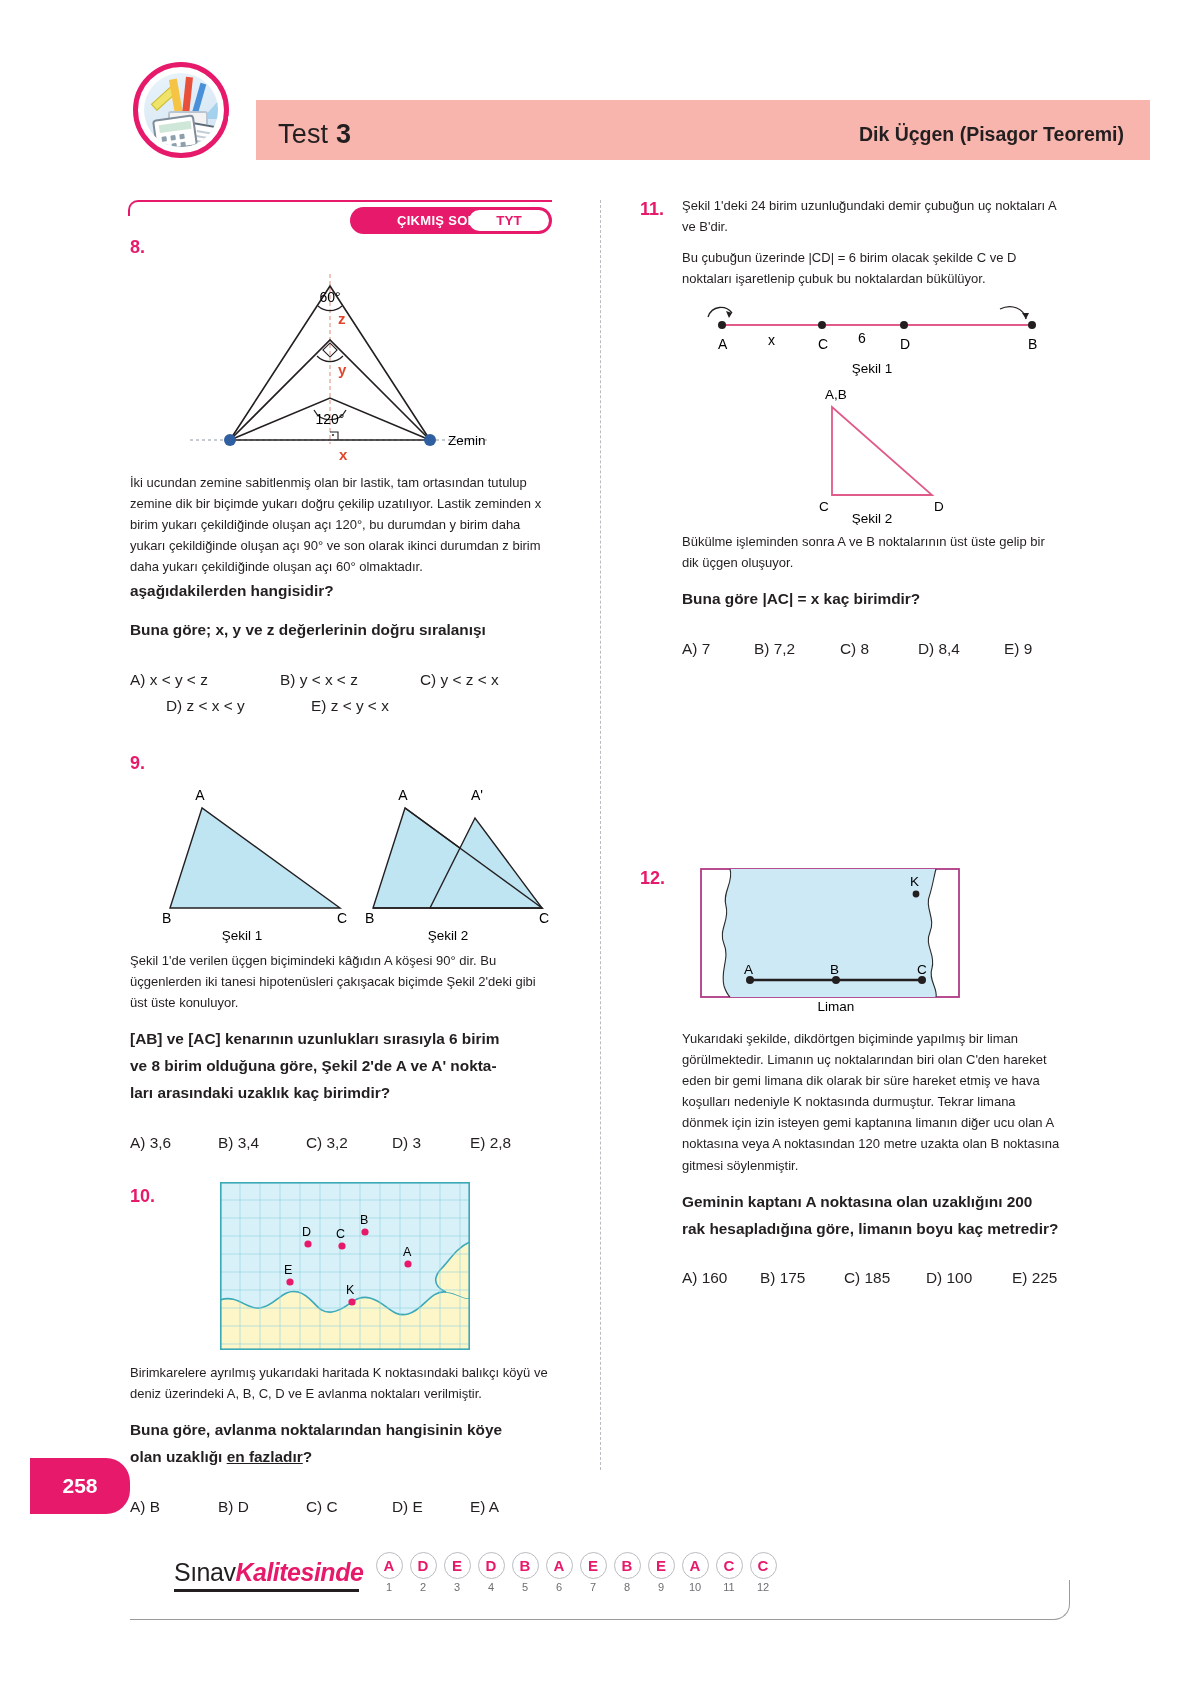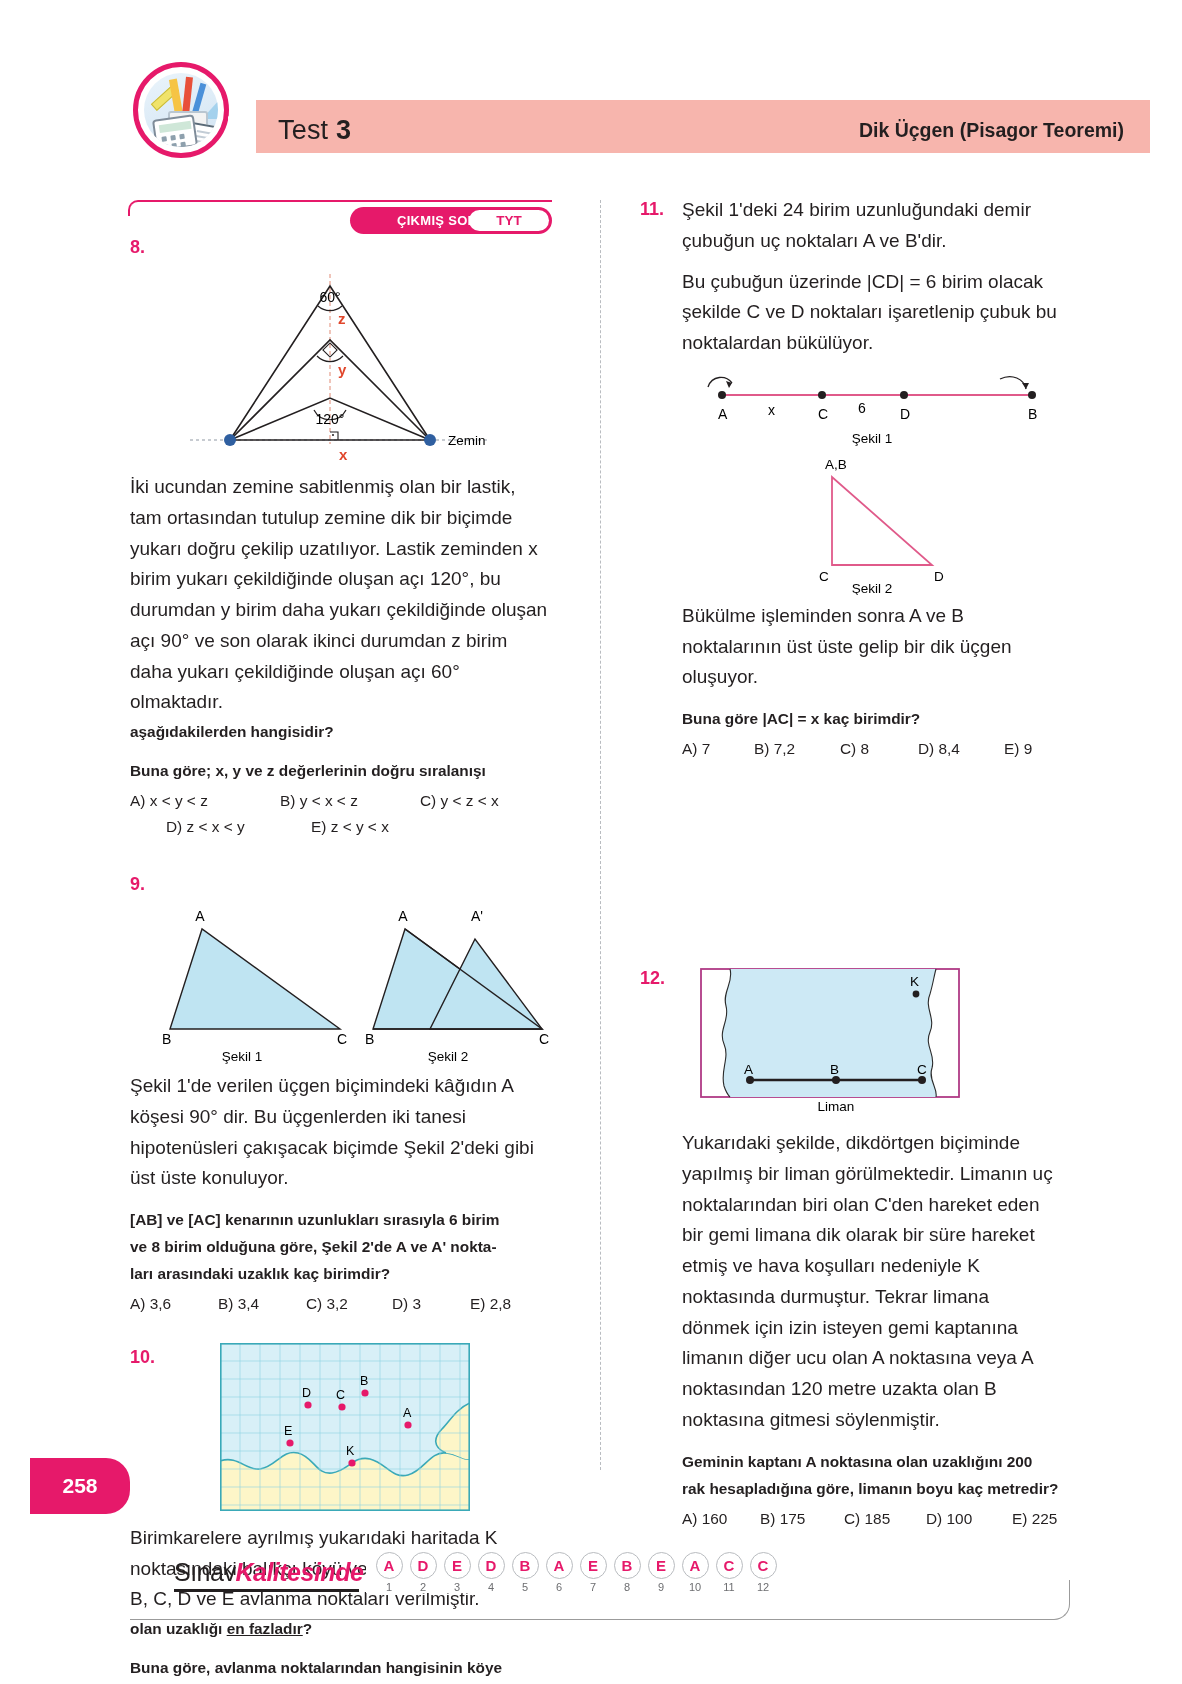--- a/index.html
+++ b/index.html
@@ -9,21 +9,21 @@
     background: #ffffff;
     font-family: "Liberation Sans", sans-serif;
     color: #231f20;
     position: relative;
     overflow: hidden;
   }
   .page { position:absolute; inset:0; }
 
   
   .header-band {
-    position:absolute; left:256px; top:100px; width:894px; height:53px;
+    position:absolute; left:256px; top:100px; width:894px; height:60px;
     background:#f7b5ad;
     display:flex; align-items:center; justify-content:space-between;
     padding: 8px 26px 0 22px;
   }
   .test-label { font-size:27px; font-weight:400; color:#231f20; letter-spacing:.2px; }
   .test-label b { font-weight:700; }
   .header-topic { font-size:19.5px; font-weight:700; color:#231f20; }
 
   .badge-circle {
     position:absolute; left:133px; top:62px; width:96px; height:96px;
@@ -76,25 +76,25 @@
   .tyt-chip {
     position:absolute; right:3px; top:3px; width:80px; height:21px;
     background:#ffffff; border-radius:11px;
     display:flex; align-items:center; justify-content:center;
     color:#e6196a; font-size:13.5px; font-weight:700;
   }
 
   .qnum { color:#e6196a; font-weight:700; font-size:18px; }
   .q-right-num { color:#e6196a; font-weight:700; font-size:18px; }
 
-  p.body { font-size:19px; line-height:1.62; margin:10px 0 0 0; color:#231f20; }
+  p.body { font-size:13px; line-height:1.62; margin:10px 0 0 0; color:#231f20; }
   p.bold { font-size:15.4px; line-height:1.62; margin:14px 0 0 0; font-weight:700; color:#231f20; }
   .u { text-decoration: underline; }
 
-  .choices { display:flex; font-size:15.4px; margin-top:8px; }
+  .choices { display:flex; font-size:15.4px; margin-top:28px; }
   .choices span { white-space:nowrap; }
 
   
   .q8-wrap { position:relative; height:200px; margin-top:4px; }
 
   
   .q9-wrap { position:relative; height:160px; margin-top:6px; }
 
   
   .q10-wrap { position:relative; height:170px; margin-top:6px; }
@@ -320,22 +320,22 @@
           <circle cx="188" cy="82" r="3.6" fill="#e6196a"></circle>
             <text x="183" y="74" font-size="12.5" font-family="Liberation Sans, sans-serif">A</text>
           <circle cx="70" cy="100" r="3.6" fill="#e6196a"></circle>
             <text x="64" y="92" font-size="12.5" font-family="Liberation Sans, sans-serif">E</text>
           <circle cx="132" cy="120" r="3.6" fill="#e6196a"></circle>
             <text x="126" y="112" font-size="12.5" font-family="Liberation Sans, sans-serif">K</text>
         </svg>
       </div>
 
       <p class="body">Birimkarelere ayrılmış yukarıdaki haritada K noktasındaki balıkçı köyü ve deniz üzerindeki A, B, C, D ve E avlanma noktaları verilmiştir.</p>
+      <p class="bold">Buna göre, avlanma noktalarından hangisinin köye</p>
       <p class="bold" style="margin-top:2px"><span>olan uzaklığı </span><span class="u">en fazladır</span><span>?</span></p>
-      <p class="bold">Buna göre, avlanma noktalarından hangisinin köye</p>
       <div class="choices">
         <span style="width:88px">A) B</span>
         <span style="width:88px">B) D</span>
         <span style="width:86px">C) C</span>
         <span style="width:78px">D) E</span>
         <span>E) A</span>
       </div>
     </div>
   </div>
 

